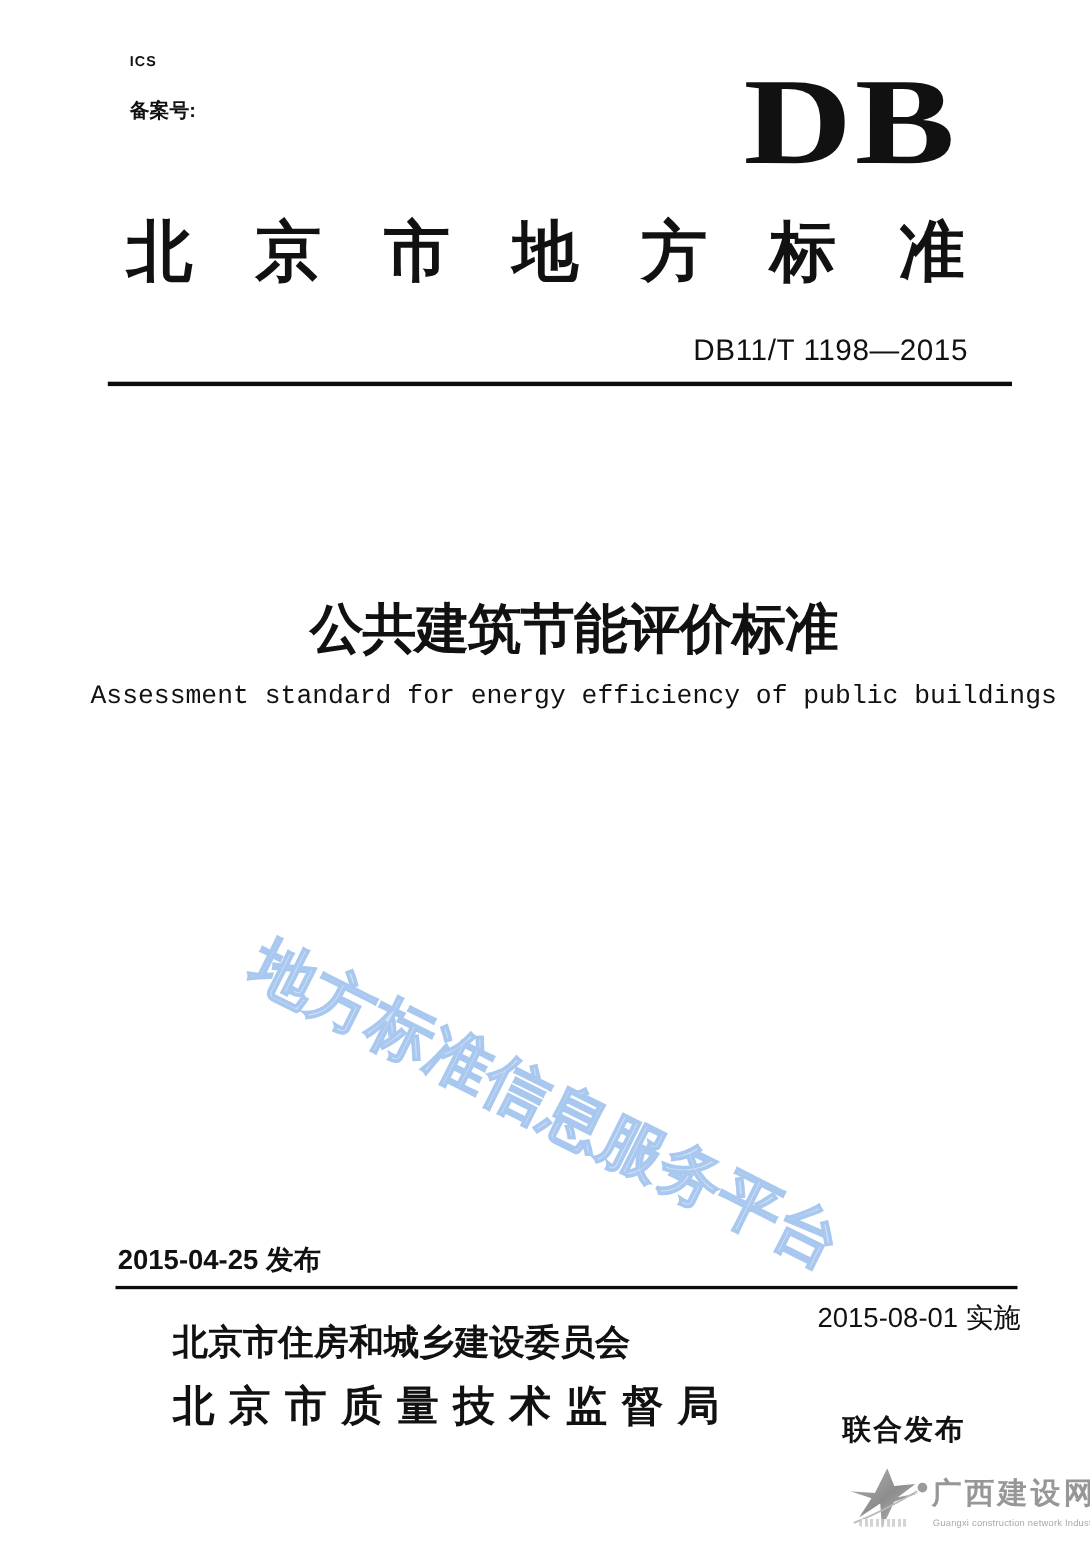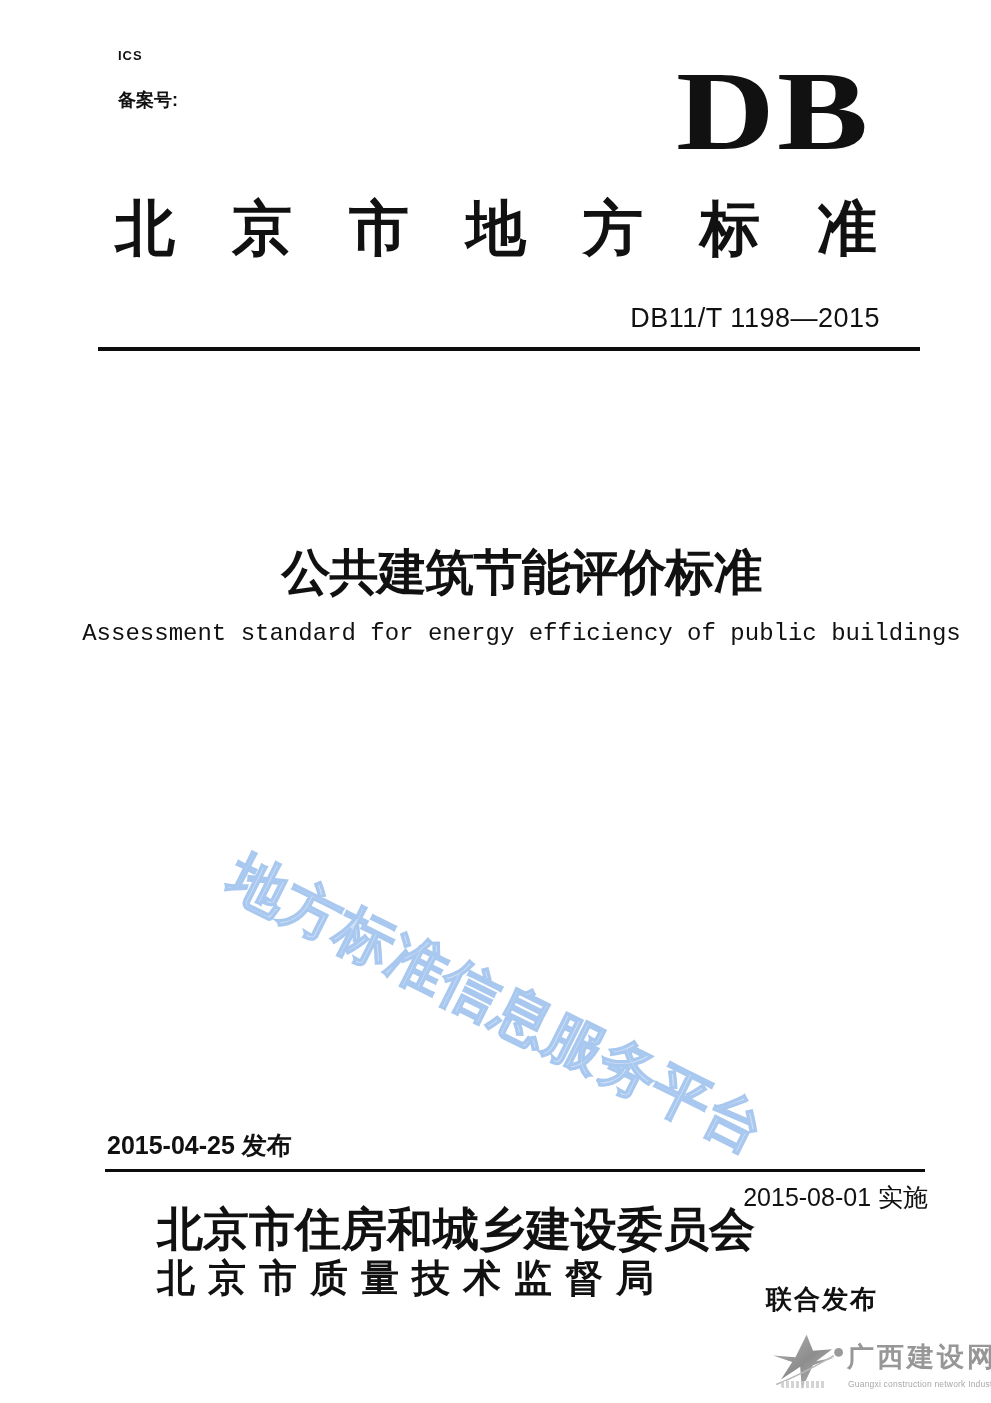--- a/index.html
+++ b/index.html
@@ -97,21 +97,21 @@
   }
 
   .rule-bottom {
     left: 105px; top: 1169px;
     width: 820px; height: 3px;
     background: #0c0c0c;
   }
 
   .publisher-1 {
     left: 157px; top: 1199px;
-    font-size: 46px; font-weight: bold;
+    font-size: 32px; font-weight: bold;
     white-space: nowrap;
   }
   .publisher-2 {
     left: 157px; top: 1253px;
     font-size: 38px; font-weight: bold;
     letter-spacing: 13px;
     white-space: nowrap;
   }
   .joint-issue {
     left: 766px; top: 1234px;

